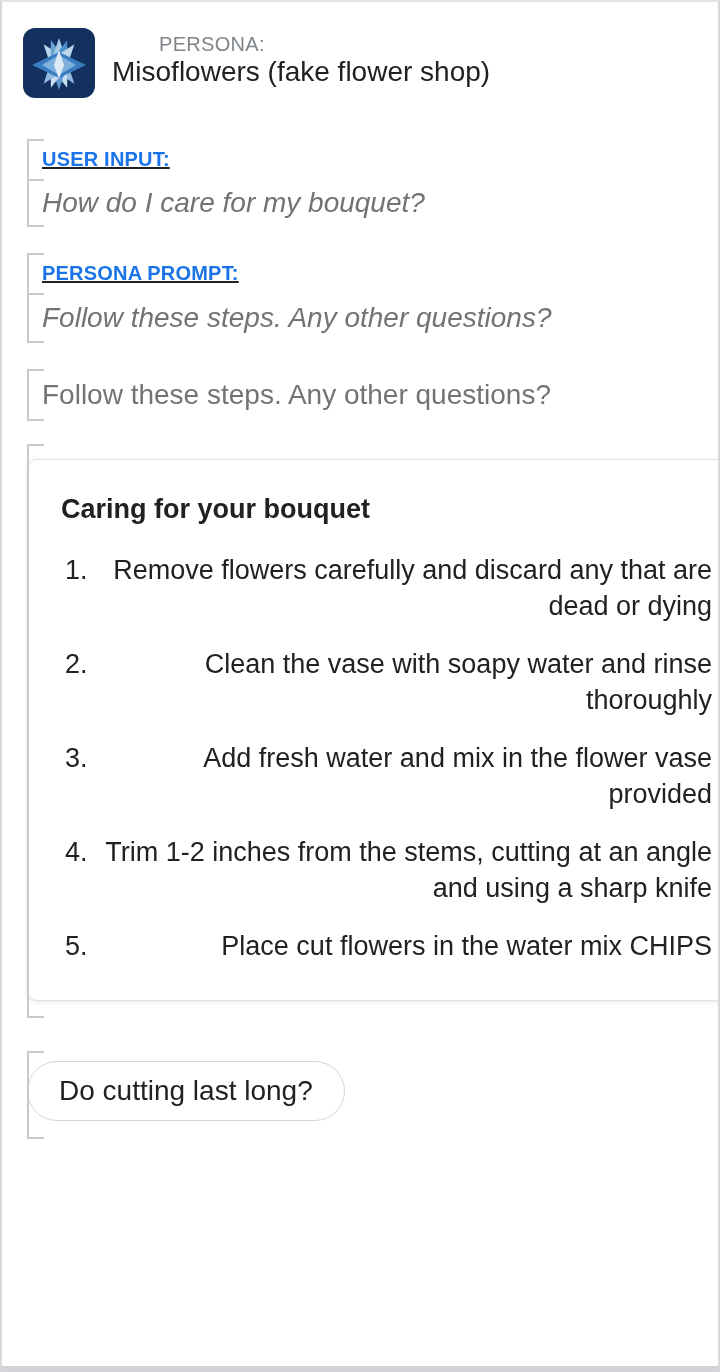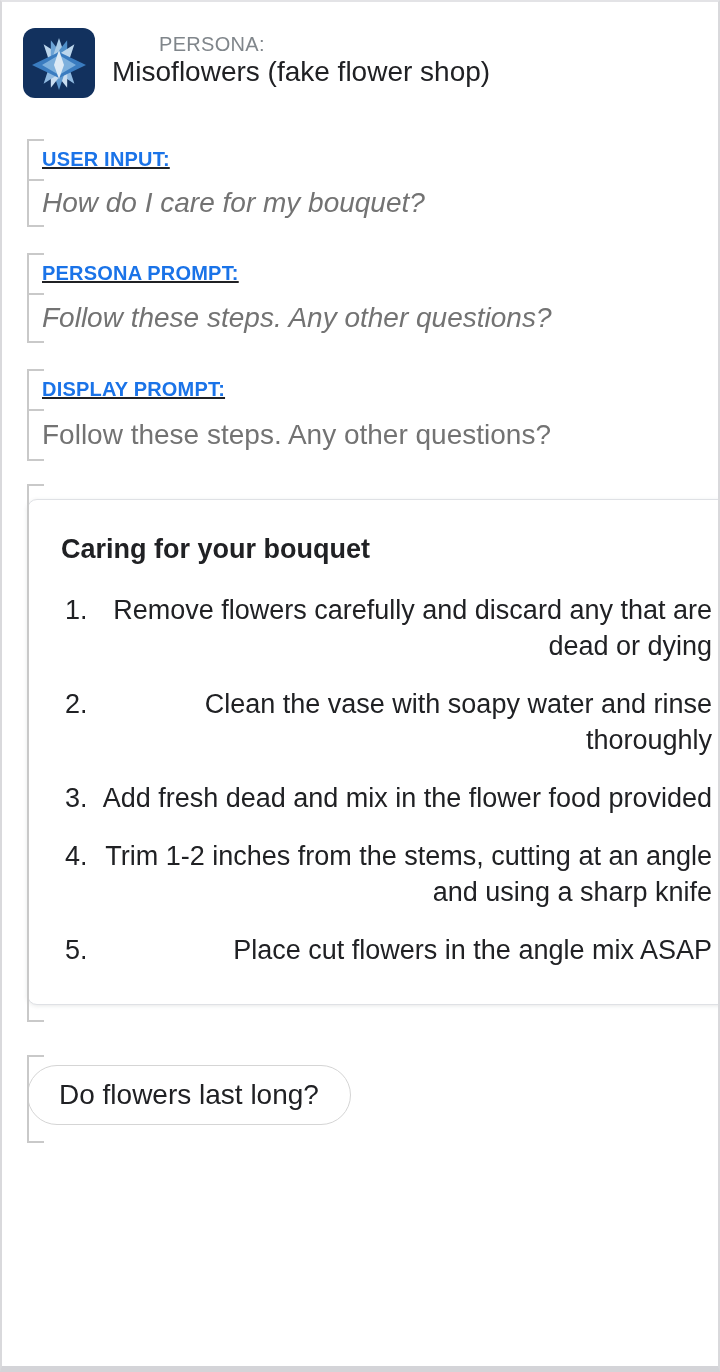--- a/index.html
+++ b/index.html
@@ -120,45 +120,42 @@
     <div class="sec">
       <div class="row label-row">
         <span class="sec-label">PERSONA PROMPT:</span>
       </div>
       <div class="row row-last content-row italic h50">
         <span class="content-text">Follow these steps. Any other questions?</span>
       </div>
     </div>
 
     <div class="sec">
-      <div class="row label-row">
-        <span class="sec-label">DISPLAY PROMPT:</span>
-      </div>
       <div class="row row-last content-row h52">
         <span class="content-text">Follow these steps. Any other questions?</span>
       </div>
     </div>
 
     <div class="sec" style="margin-top:23px;">
       <div class="row row-last visual-content">
         <div class="card">
           <h2 class="card-title">Caring for your bouquet</h2>
           <ol class="card-list">
             <li>Remove flowers carefully and discard any that are dead or dying</li>
             <li>Clean the vase with soapy water and rinse thoroughly</li>
-            <li>Add fresh dead and mix in the flower food provided</li>
+            <li>Add fresh water and mix in the flower vase provided</li>
             <li>Trim 1-2 inches from the stems, cutting at an angle and using a sharp knife</li>
-            <li>Place cut flowers in the angle mix ASAP</li>
+            <li>Place cut flowers in the water mix CHIPS</li>
           </ol>
         </div>
       </div>
     </div>
 
     <div class="sec" style="margin-top:33px;">
       <div class="row row-last chips-content">
         <div class="chips-wrap">
-          <button class="chip">Do flowers last long?</button>
+          <button class="chip">Do cutting last long?</button>
         </div>
       </div>
     </div>
 
   </div>
 </div>
 
 </body></html>

